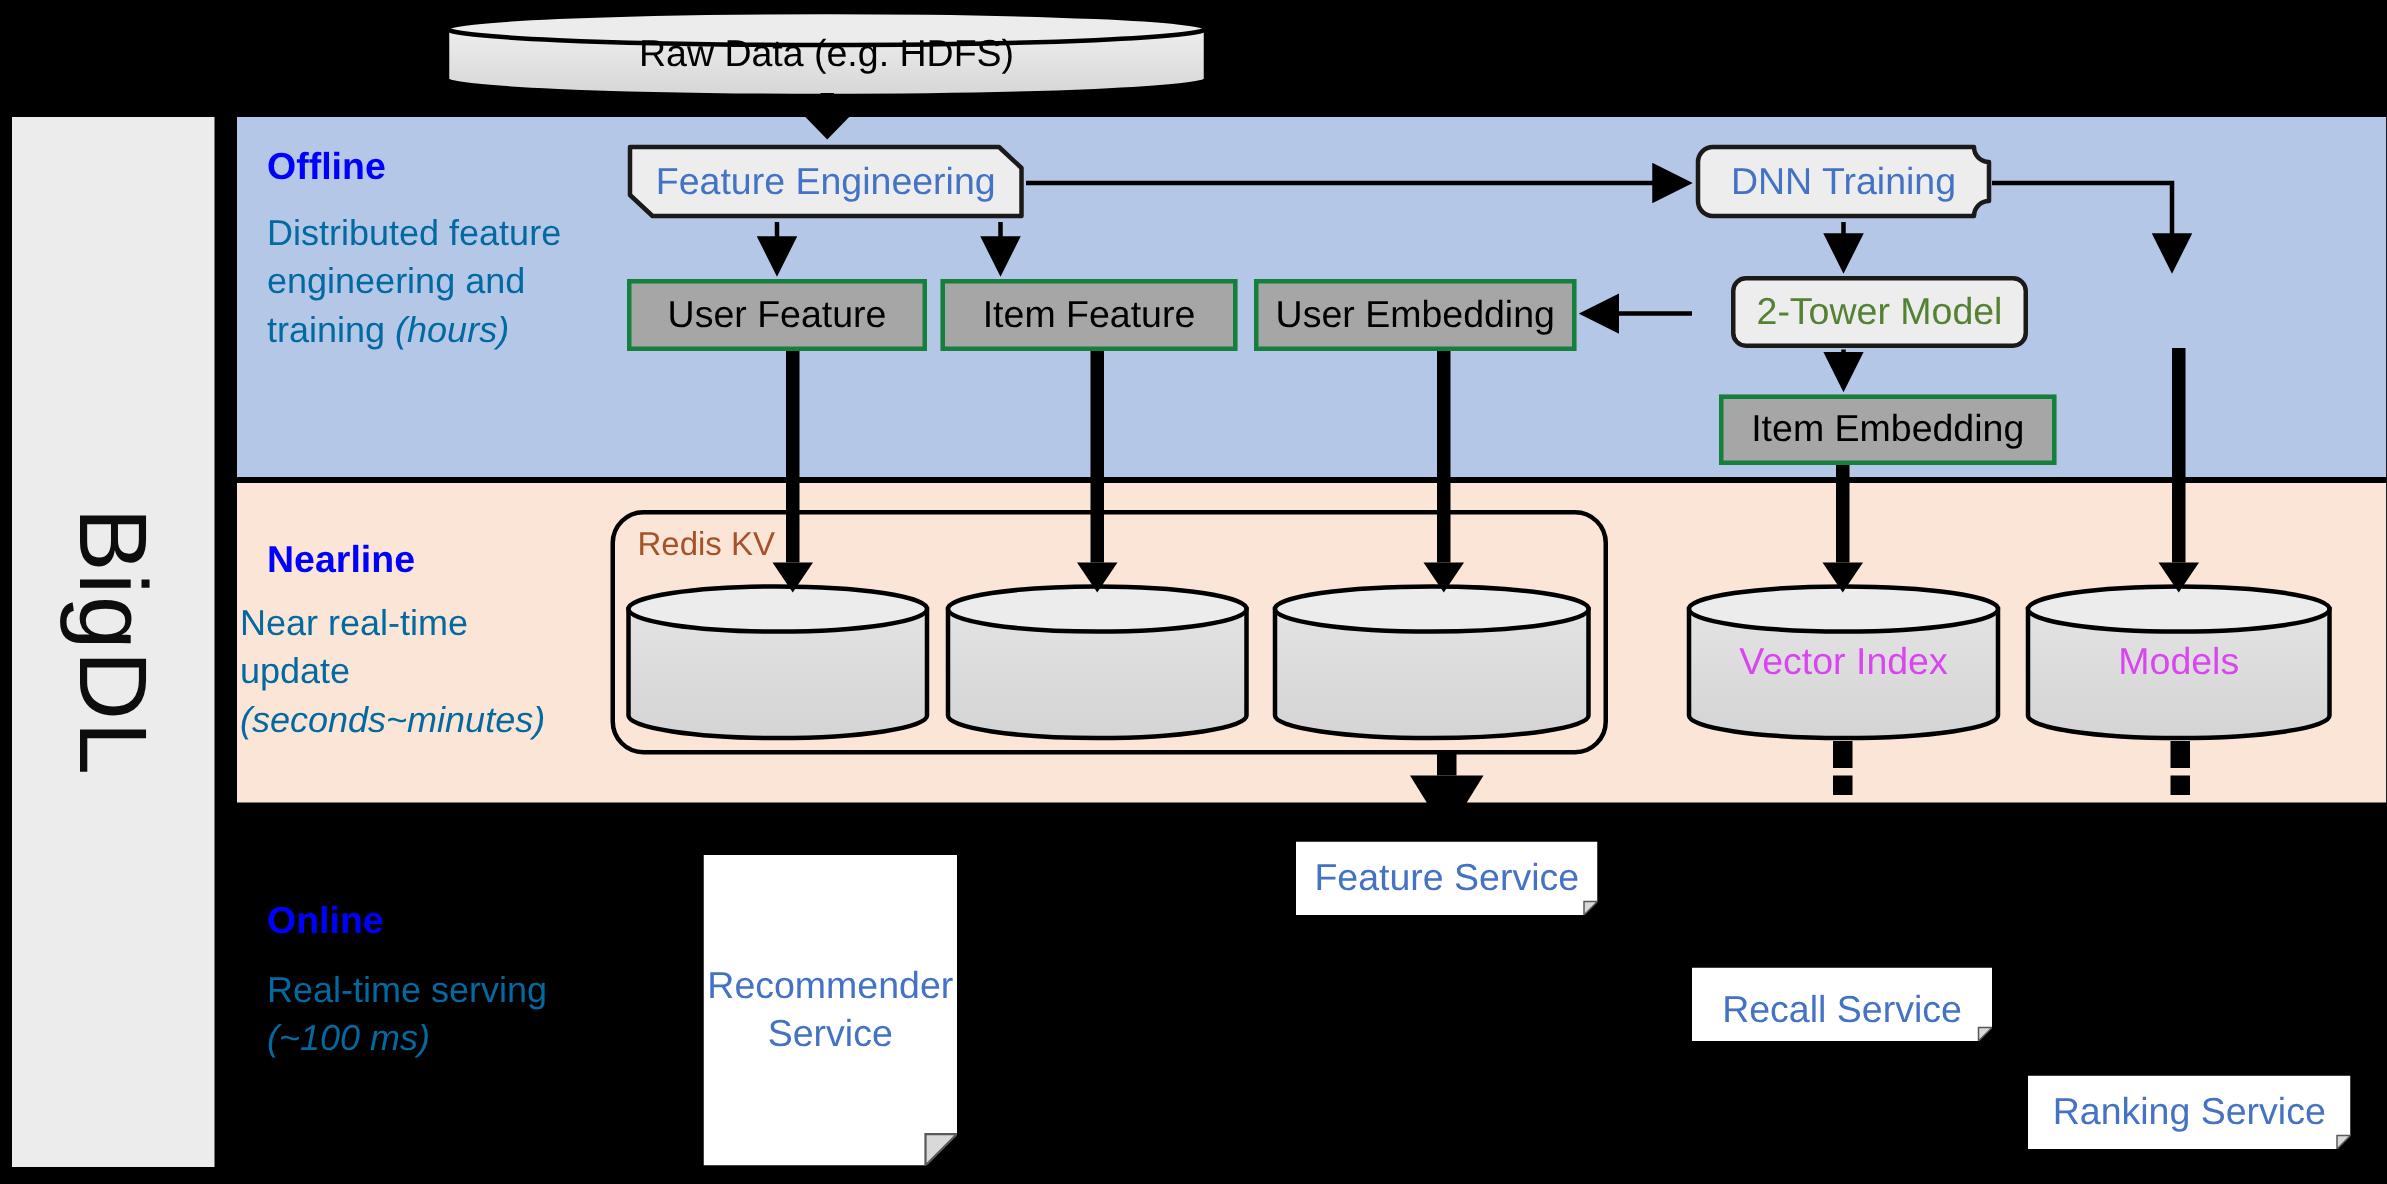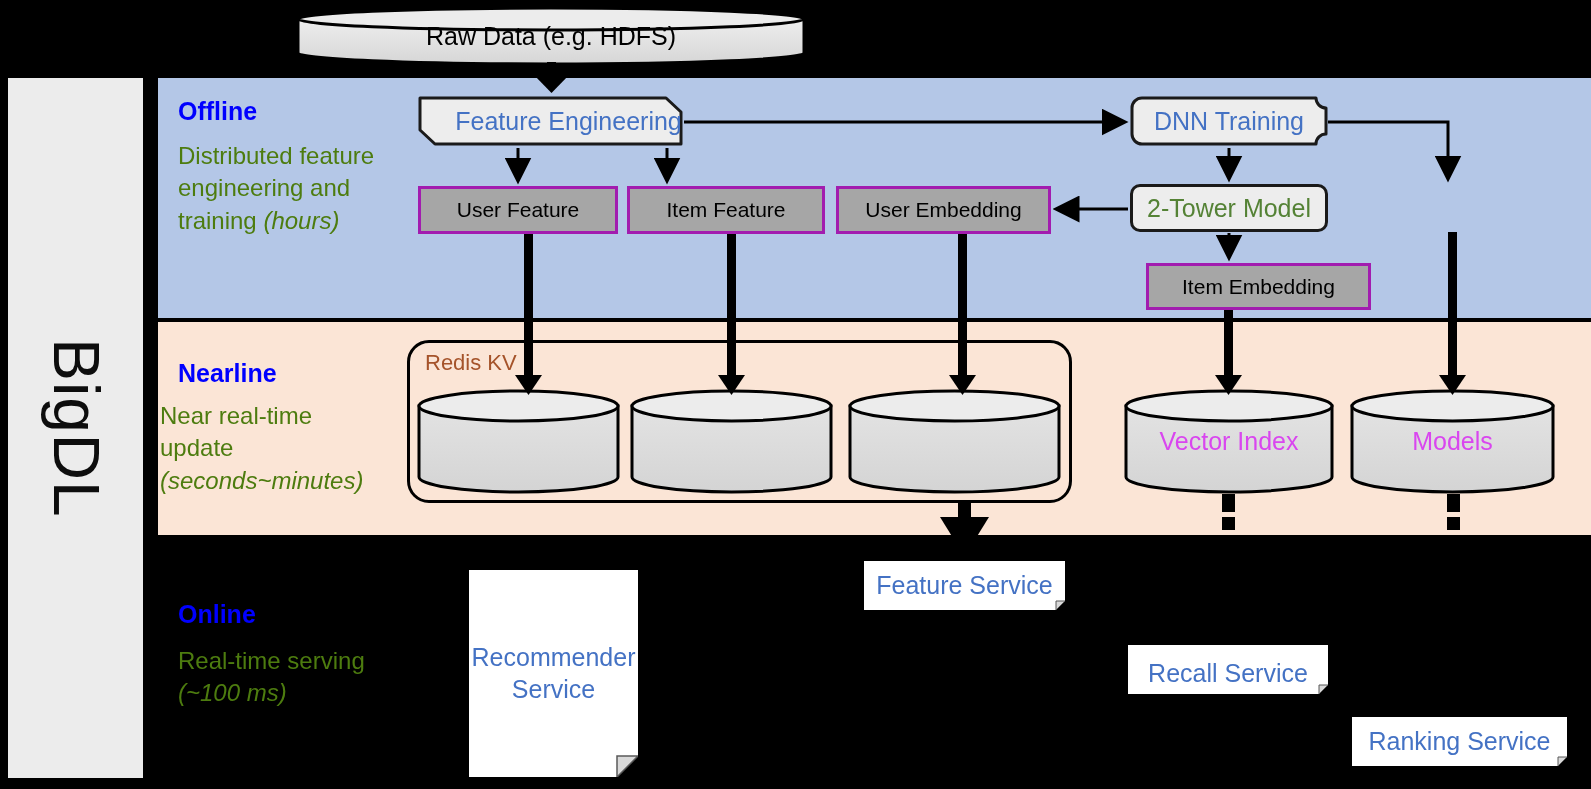--- a/index.html
+++ b/index.html
@@ -13,30 +13,30 @@
 
   
   #bigdl-rail{position:absolute;left:8px;top:78px;width:135px;height:700px;background:#ececec;}
   #bigdl-text{position:absolute;left:0;top:0;width:135px;height:700px;
      display:flex;align-items:center;justify-content:center;
      font-size:64px;color:#0d0d0d;letter-spacing:1px;}
   #bigdl-text span{transform:rotate(90deg);white-space:nowrap;display:block;}
 
   
   .band-title{position:absolute;color:#0000ff;font-size:25px;font-weight:600;white-space:nowrap;}
-  .band-sub{position:absolute;color:#4d7c0f;font-size:24px;line-height:1.35;width:230px;}
+  .band-sub{position:absolute;color:#0369a1;font-size:24px;line-height:1.35;width:230px;}
   .band-sub i{font-style:italic;}
 
   
   .node{position:absolute;display:flex;align-items:center;justify-content:center;
         text-align:center;box-sizing:border-box;}
 
-  .grey-box{background:#a6a6a6;border:3px solid #a21caf;color:#000;font-size:21px;}
-
-  .proc-box{background:#ededed;border:3px solid #1a1a1a;border-radius:10px;font-size:25px;}
+  .grey-box{background:#a6a6a6;border:3px solid #15803d;color:#000;font-size:25px;}
+
+  .proc-box{background:#ededed;border:3px solid #1a1a1a;border-radius:10px;font-size:25px;margin-left:24px;}
   .proc-green{color:#548235;}
 
   
   .flag-wrap{position:absolute;}
   .flag-wrap svg{position:absolute;left:0;top:0;}
   .flag-label{position:absolute;left:0;top:0;width:100%;height:100%;
      display:flex;align-items:center;justify-content:center;font-size:25px;color:#4472c4;}
 
   
   .cyl{position:absolute;}
@@ -88,21 +88,21 @@
           <stop offset="0%" stop-color="#eeeeee"></stop>
             <stop offset="100%" stop-color="#d6d6d6"></stop>
         </linearGradient>
       </defs>
       <path d="M2,13 L2,47 A253,11 0 0 0 508,47 L508,13 Z" fill="url(#cylg1)" stroke="#000" stroke-width="3"></path>
       <ellipse cx="255" cy="13" rx="253" ry="11" fill="#ececec" stroke="#000" stroke-width="3"></ellipse>
     </svg>
     <div class="cyl-label">Raw Data (e.g. HDFS)</div>
   </div>
 
-  <div class="flag-wrap" style="left:418px;top:96px;width:265px;height:50px;padding-left:36px;">
+  <div class="flag-wrap" style="left:418px;top:96px;width:265px;height:50px;">
     <svg width="265" height="50" viewBox="0 0 265 50">
       <path d="M2,2 L248,2 L263,16 L263,48 L17,48 L2,34 Z" fill="#ededed" stroke="#1a1a1a" stroke-width="3" stroke-linejoin="round"></path>
     </svg>
     <div class="flag-label">Feature Engineering</div>
   </div>
 
   <div class="flag-wrap" style="left:1130px;top:96px;width:198px;height:50px;">
     <svg width="198" height="50" viewBox="0 0 198 50">
       <path d="M2,12 A10,10 0 0 1 12,2 L186,2 A10,10 0 0 0 196,12 L196,38 A10,10 0 0 0 186,48 L12,48 A10,10 0 0 1 2,38 Z" fill="#ededed" stroke="#1a1a1a" stroke-width="3" stroke-linejoin="round"></path>
     </svg>

